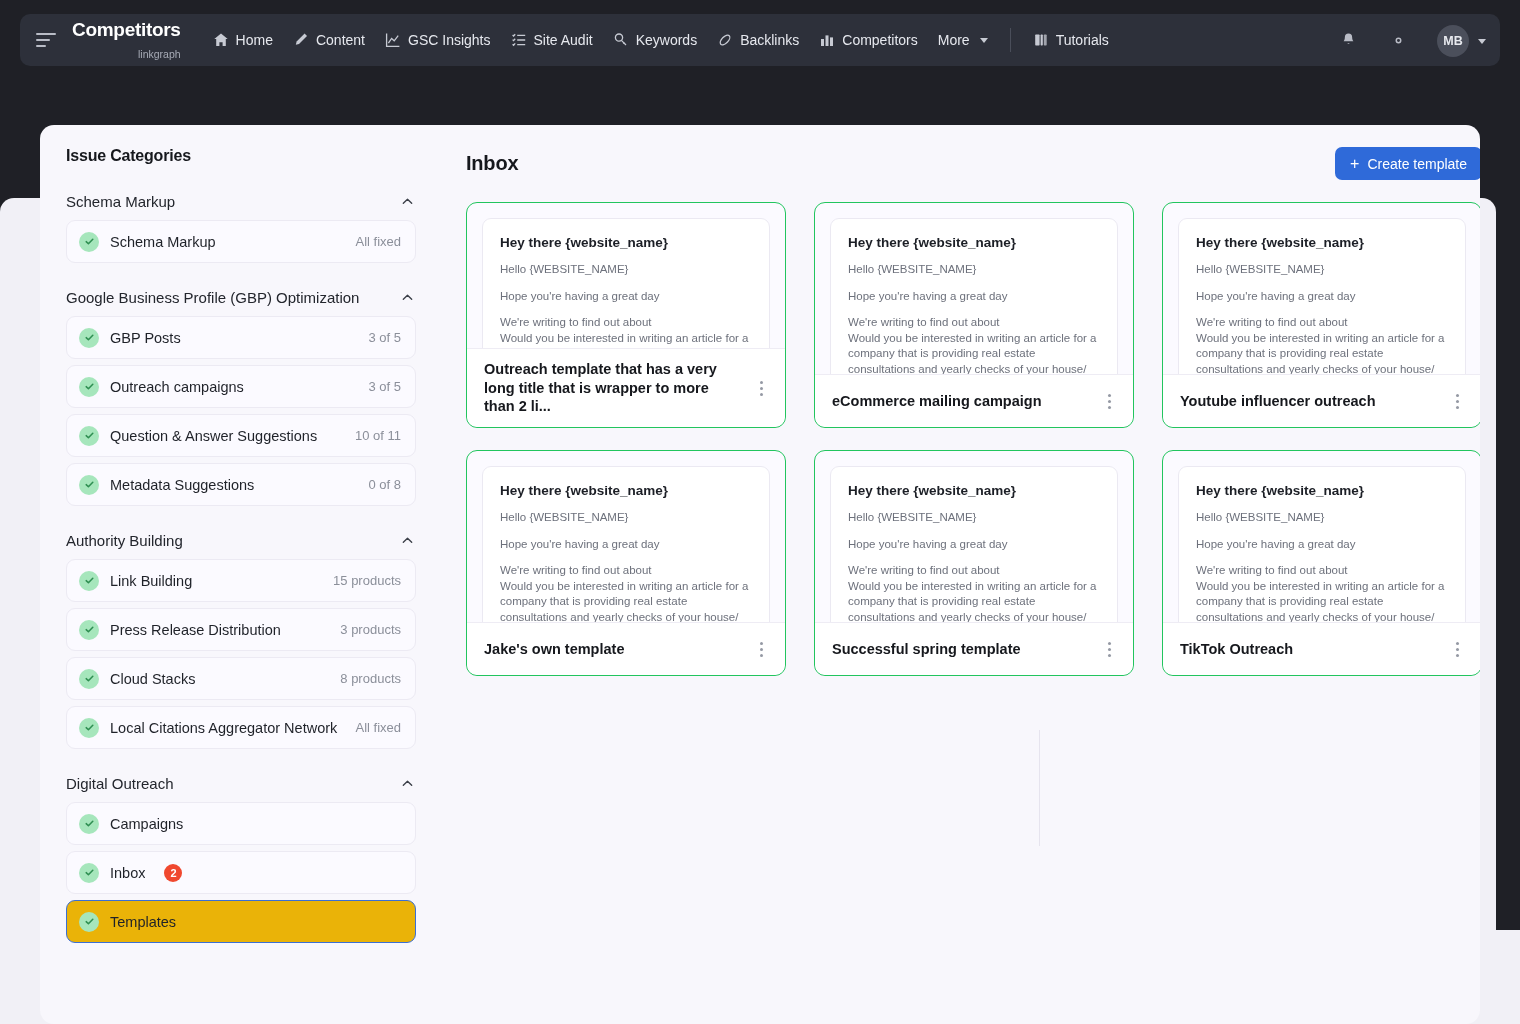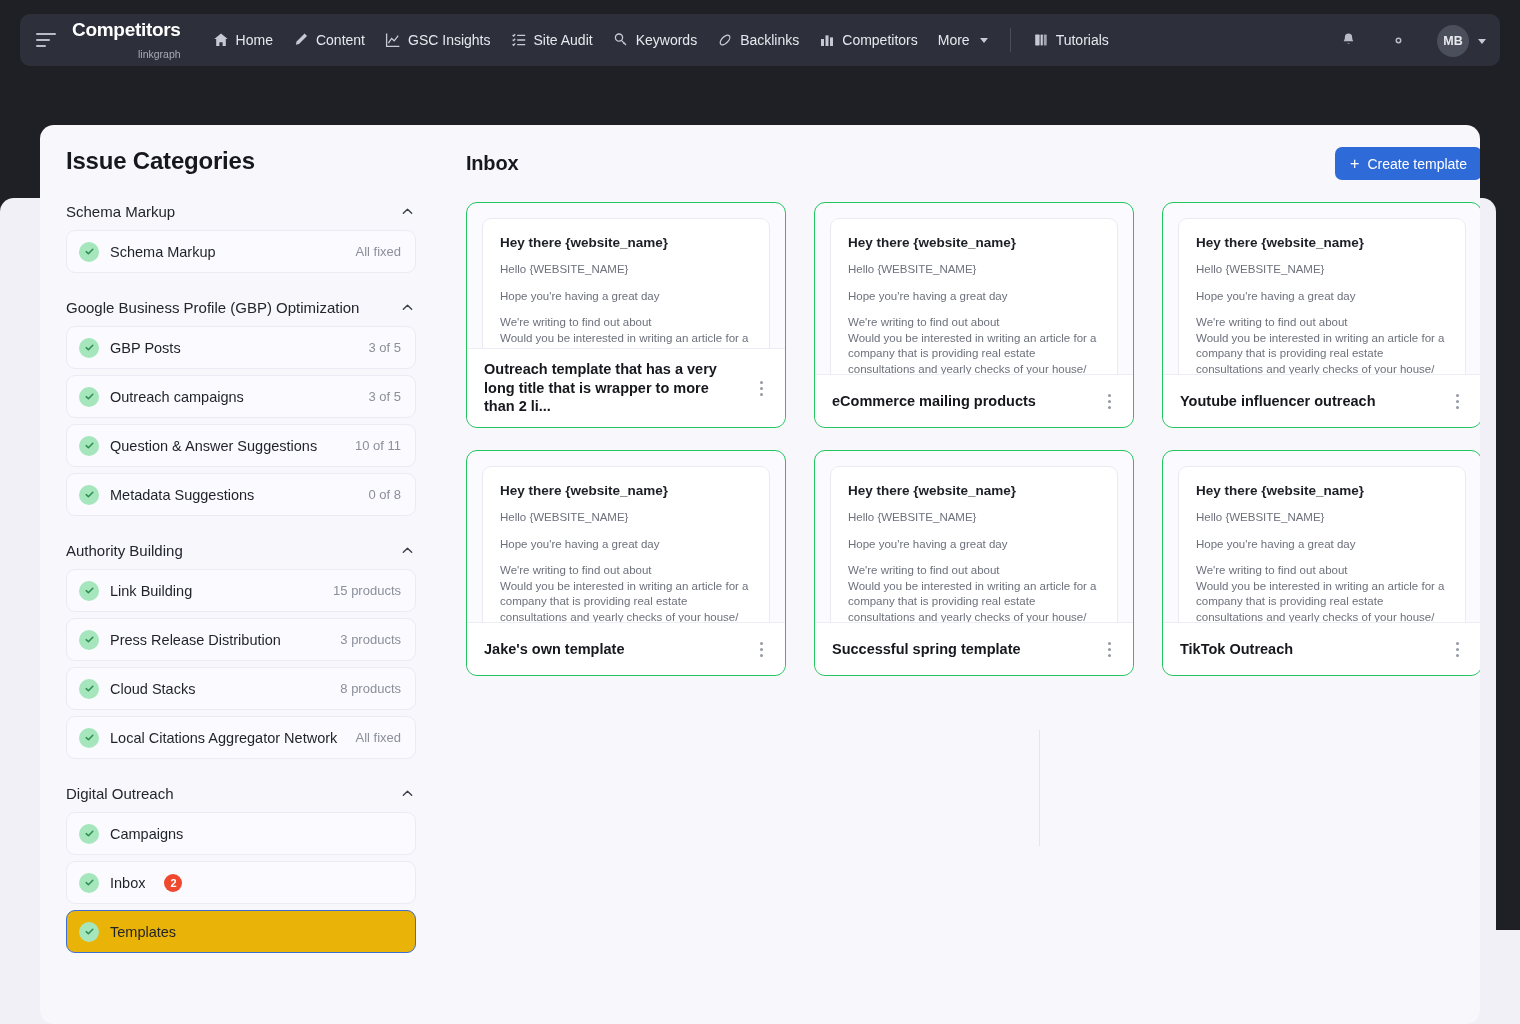--- a/index.html
+++ b/index.html
@@ -66,21 +66,21 @@
 
   
   .app-card {
     position: absolute; left: 40px; top: 125px; width: 1440px; height: 899px;
     background: #f8f7fc; border-radius: 14px; z-index: 10;
     display: flex; overflow: hidden;
   }
 
   
   .sidebar { width: 400px; flex: 0 0 400px; padding: 22px 24px 0 26px; }
-  .sidebar-title { font-size: 24px; font-weight: bold; color: #16181d;
+  .sidebar-title { font-size: 16px; font-weight: bold; color: #16181d;
                    letter-spacing: -0.2px; margin-bottom: 22px; }
   .group { margin-bottom: 6px; }
   .group-head { display: flex; align-items: center; justify-content: space-between;
                 padding: 6px 2px 10px 0; cursor: pointer; }
   .group-label { font-size: 15px; color: #23262d; }
   .chev { width: 13px; height: 13px; color: #3b3f48; display: inline-flex; }
   .chev svg { display: block; }
 
   .nav-row { display: flex; align-items: center; gap: 11px;
              height: 43px; padding: 0 14px 0 12px; margin-bottom: 6px;
@@ -454,21 +454,21 @@
           <div class="preview">
             <div class="p-subject">Hey there {website_name}</div>
             <div class="p-line">Hello {WEBSITE_NAME}</div>
             <div class="p-line">Hope you're having a great day</div>
             <div class="p-body">
               <div>We're writing to find out about</div>
               <div>Would you be interested in writing an article for a company that is providing real estate consultations and yearly checks of your house/ apartment value in the cur...</div>
             </div>
           </div>
           <div class="tfoot">
-            <div class="tfoot-title">eCommerce mailing products</div>
+            <div class="tfoot-title">eCommerce mailing campaign</div>
             <div class="kebab">
               <i></i>
               <i></i>
               <i></i>
             </div>
           </div>
         </div>
         <div class="tcard">
           <div class="preview">
             <div class="p-subject">Hey there {website_name}</div>

